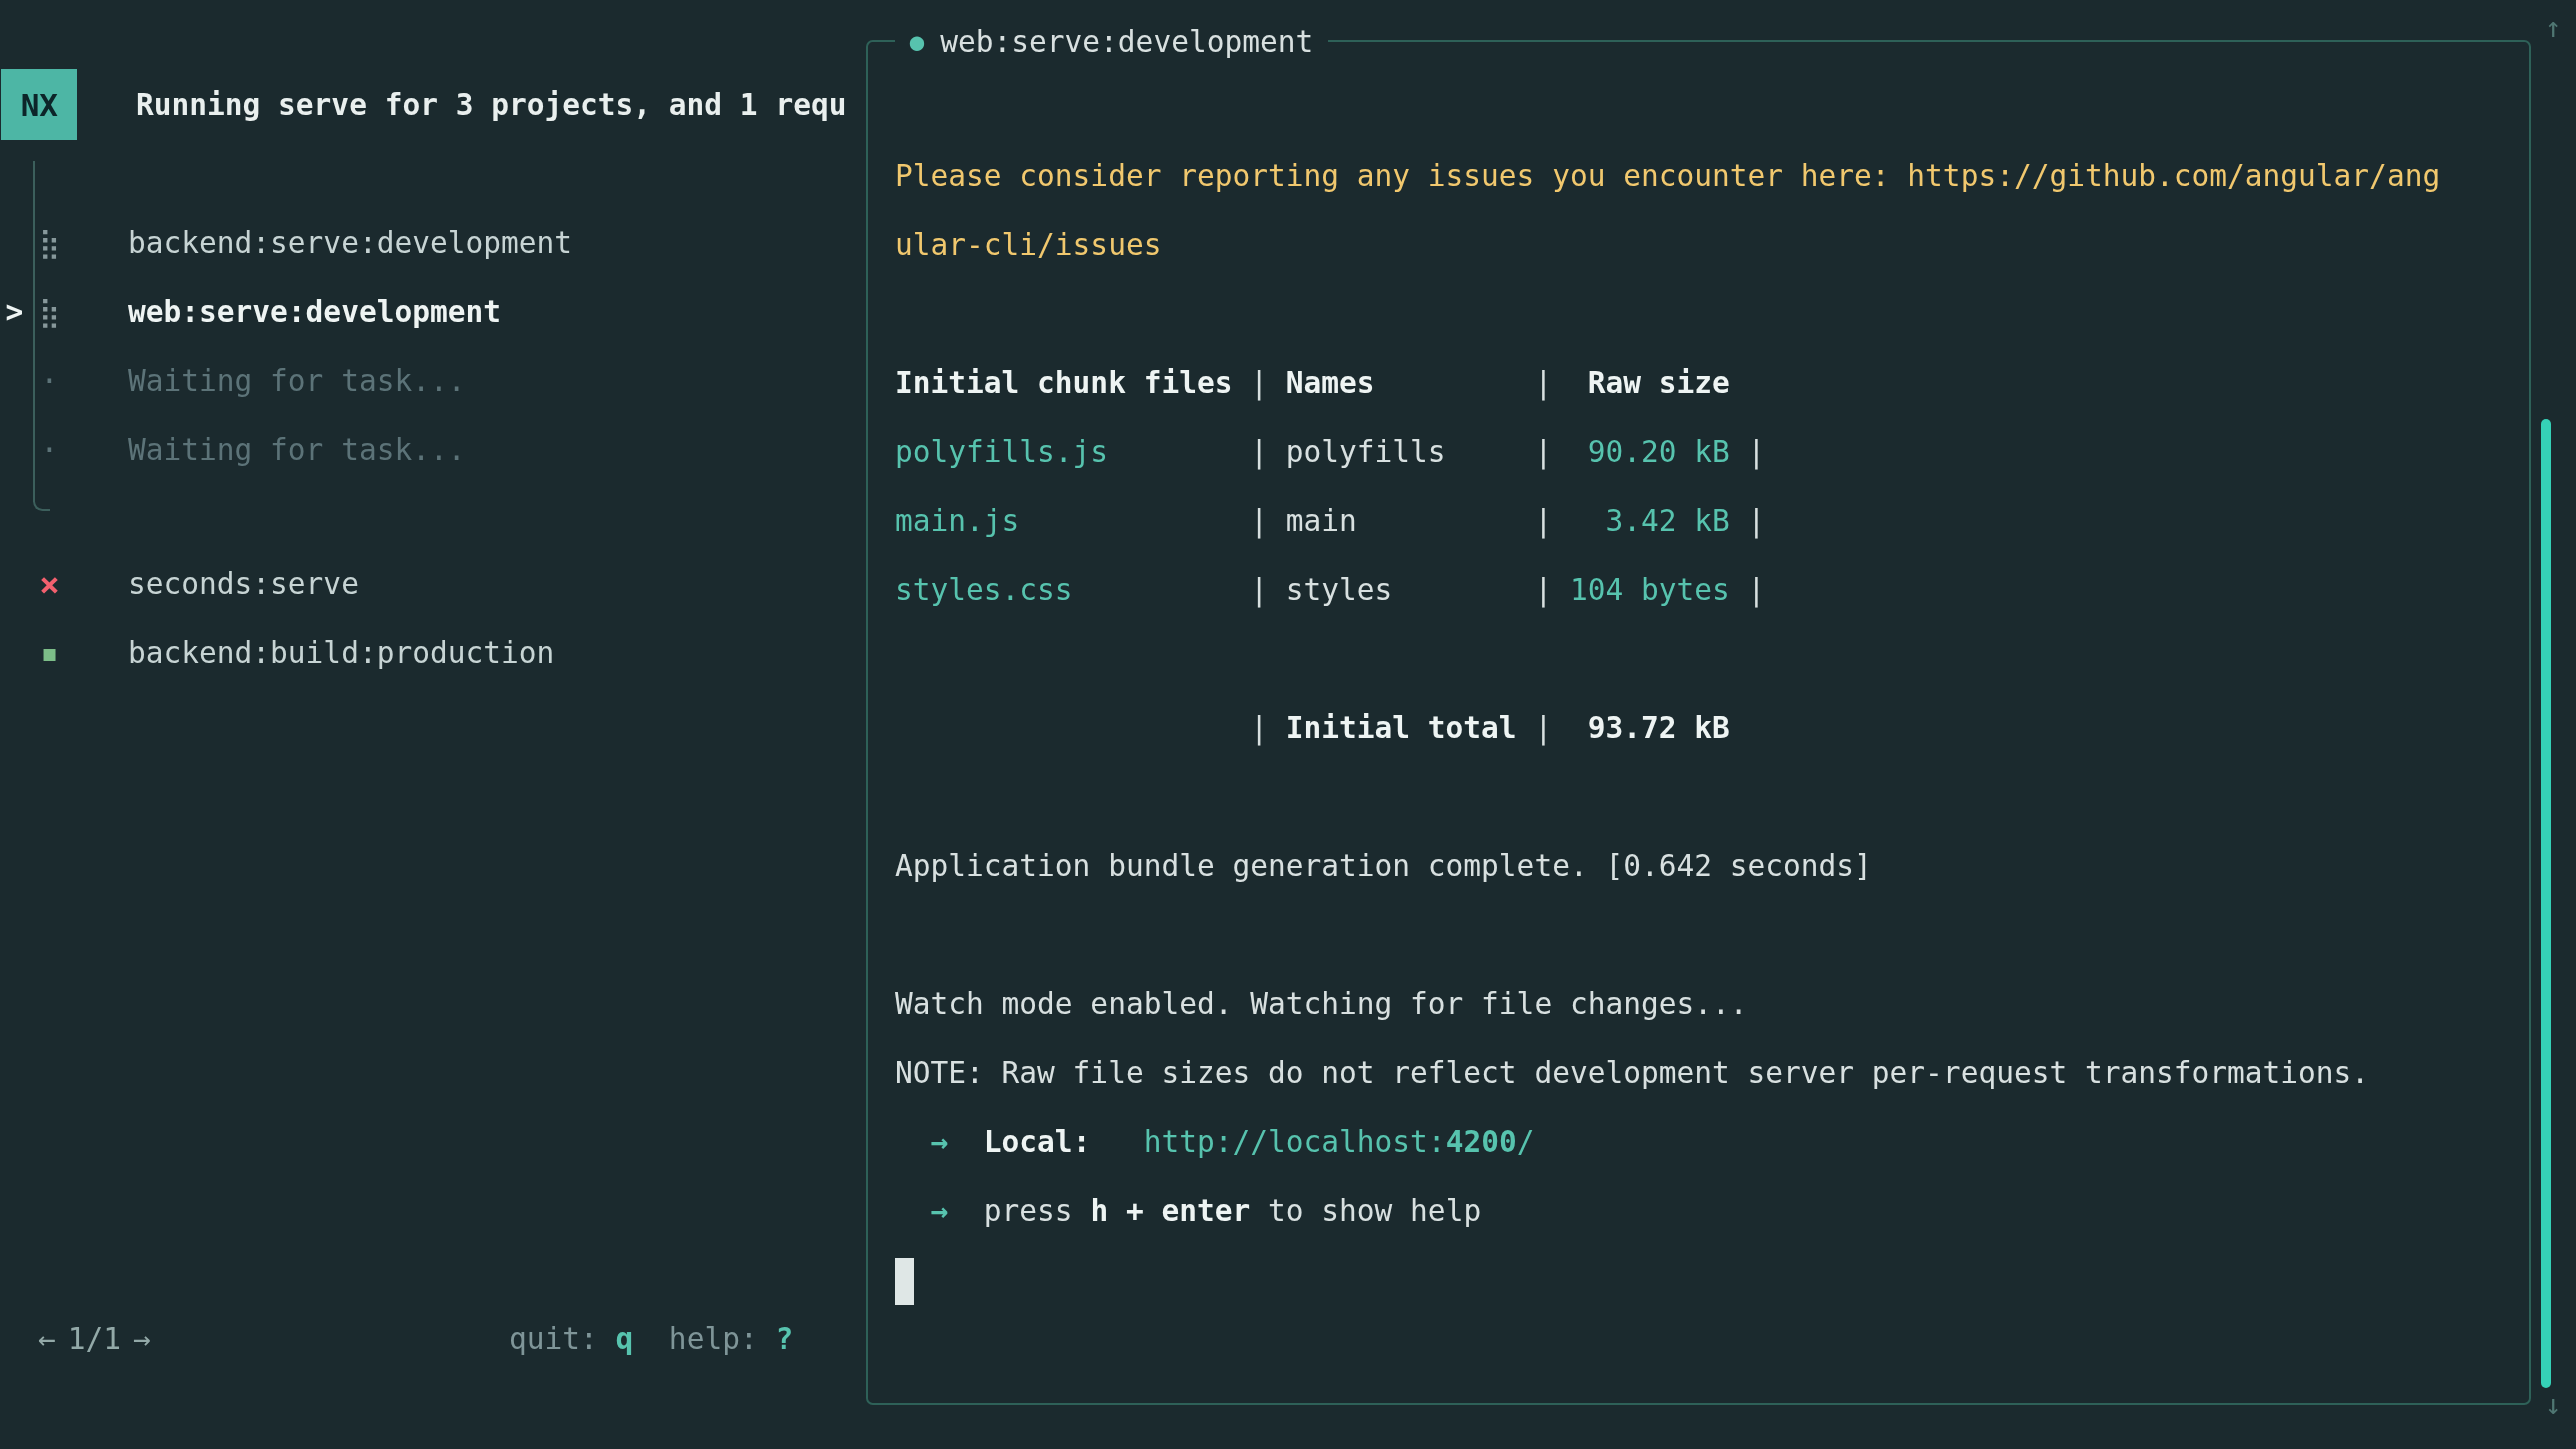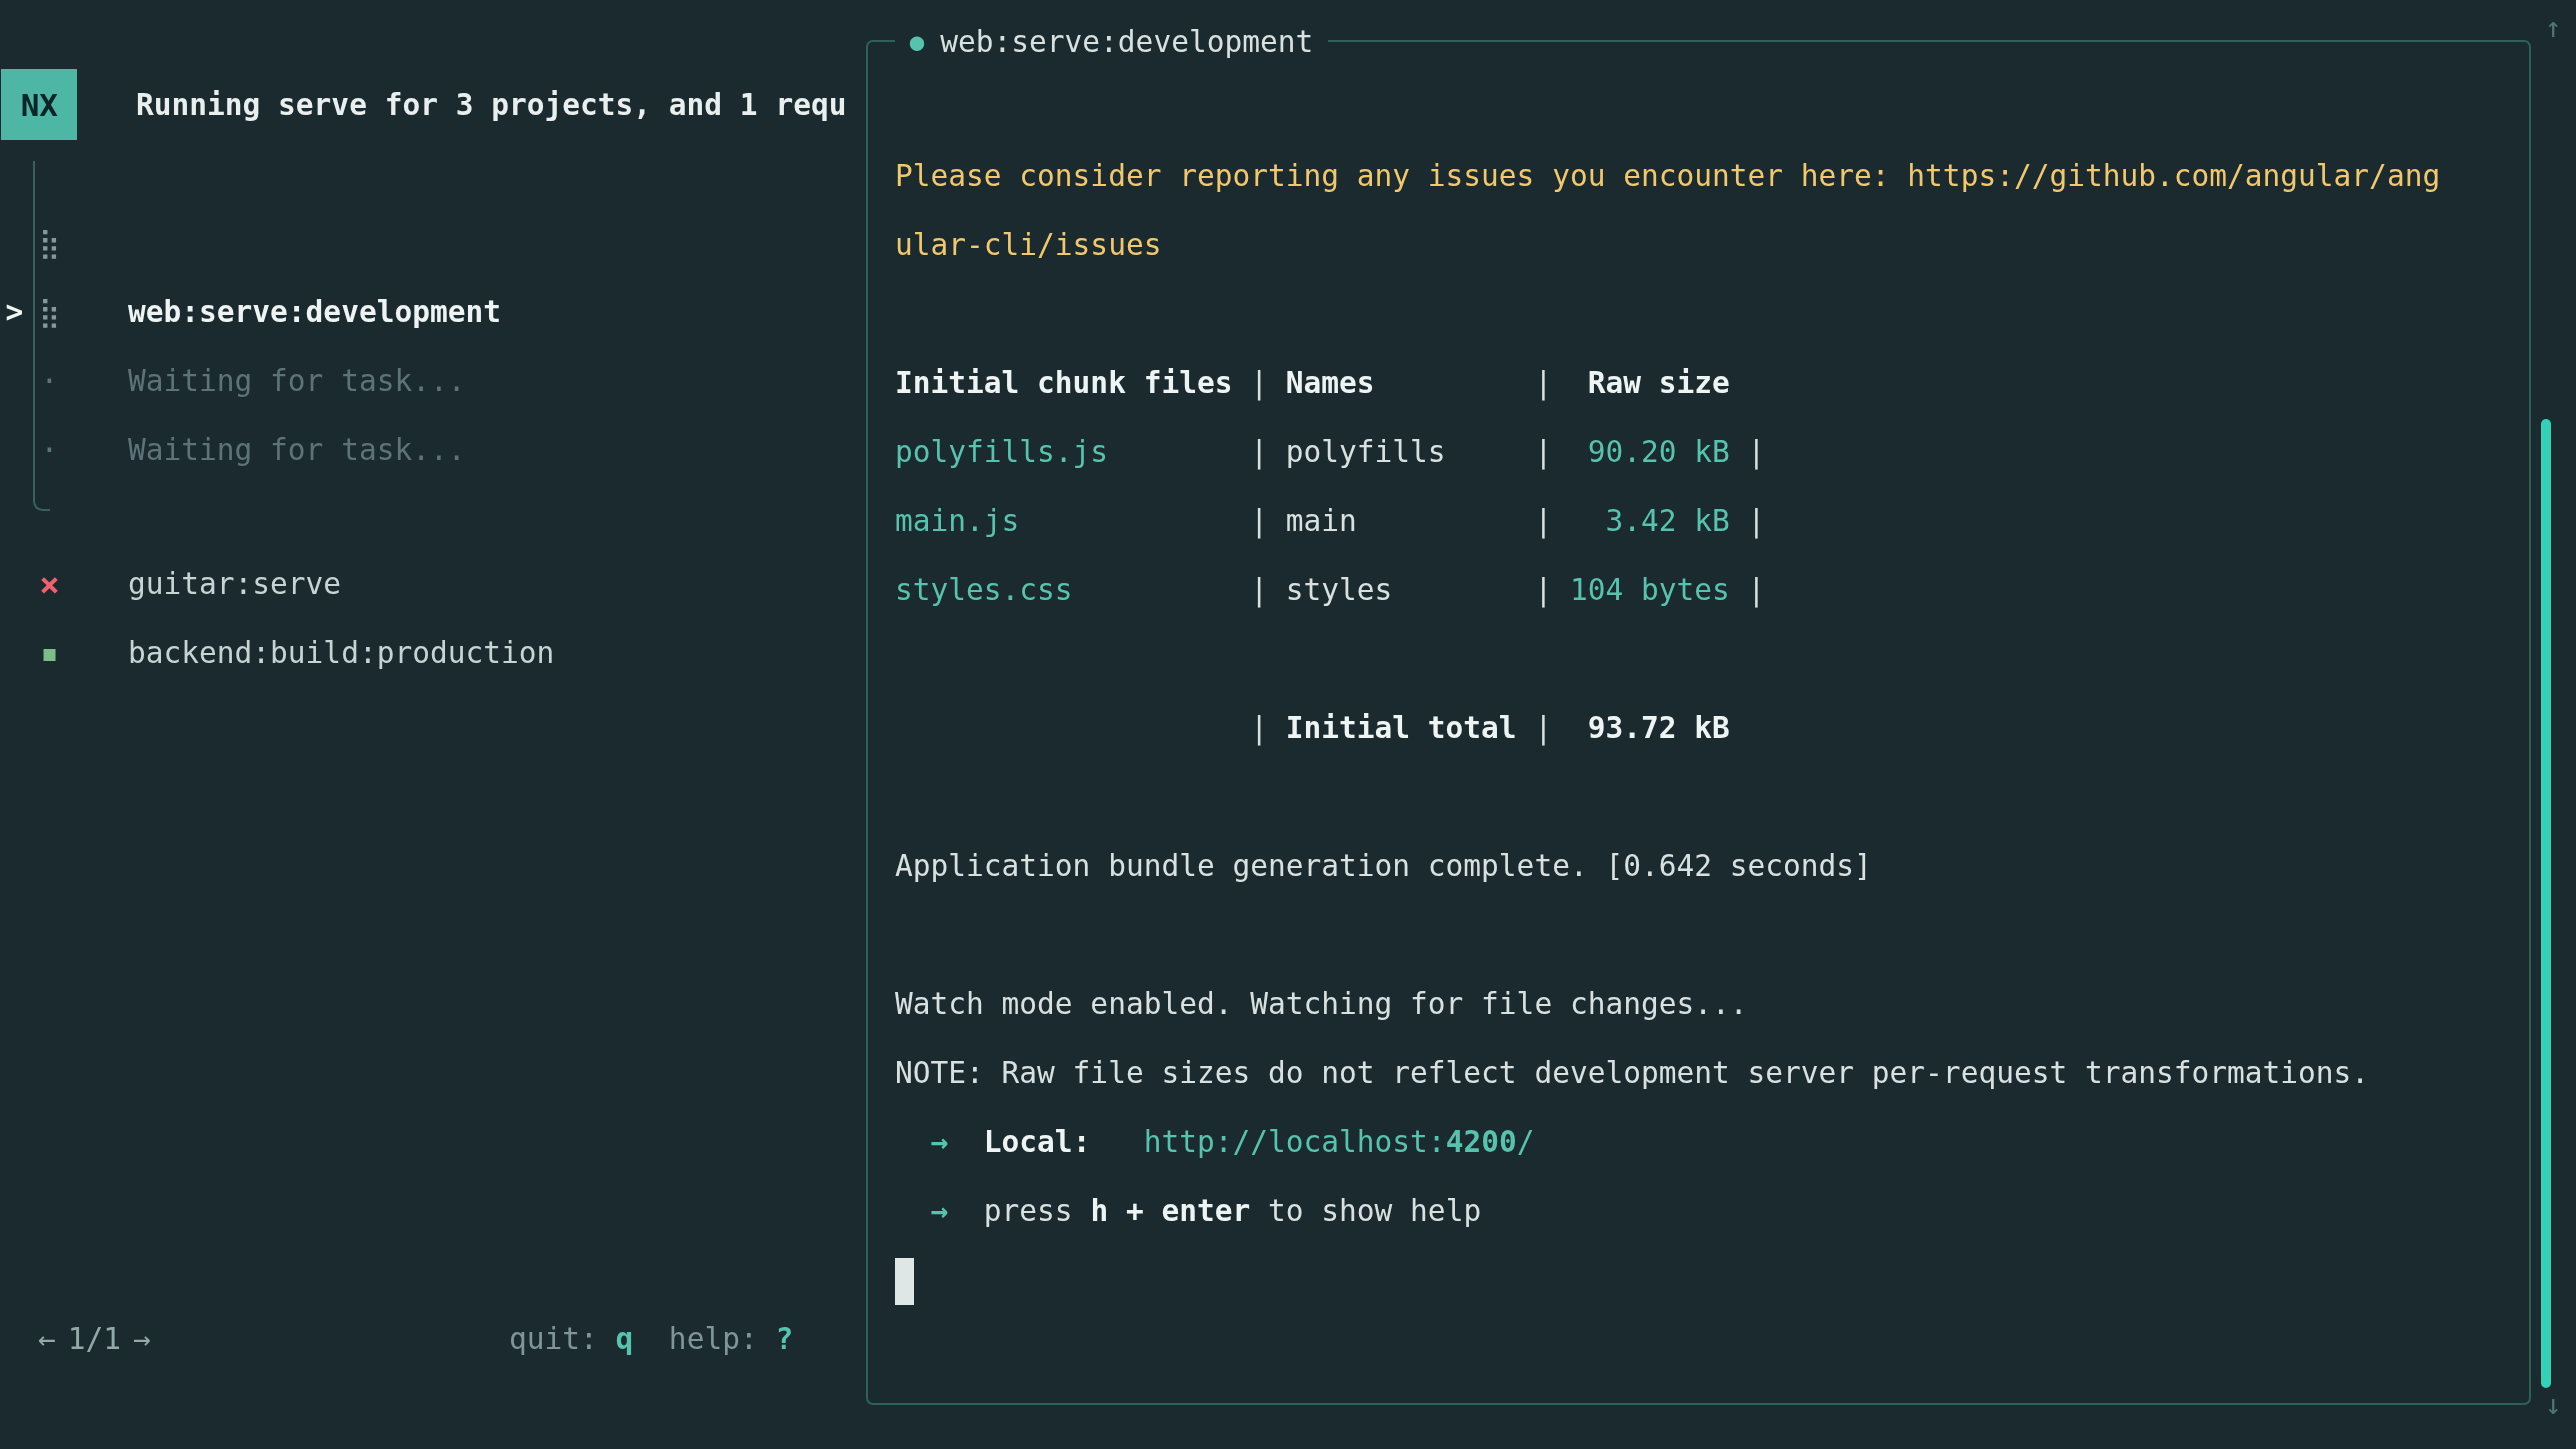--- a/index.html
+++ b/index.html
@@ -88,27 +88,27 @@
   }
 </style>
 </head>
 <body>
 
 <div class="sidebar">
   <div class="nx-badge">NX</div>
   <div class="sidebar-title">Running serve for 3 projects, and 1 requ</div>
   <div class="tree-line"></div>
   <div class="task-list">
-      <div class="task-row"><span class="task-icon">⣷</span></div>
+      <div class="task-row"><span class="task-icon">⣷</span><span class="task-label style-normal">backend:serve:development</span></div>
       <div class="task-row"><span class="task-caret">&gt;</span><span class="task-icon">⣷</span><span class="task-label style-selected">web:serve:development</span></div>
       <div class="task-row"><span class="task-icon icon-waiting">·</span><span class="task-label style-dim">Waiting for task...</span></div>
       <div class="task-row"><span class="task-icon icon-waiting">·</span><span class="task-label style-dim">Waiting for task...</span></div>
     </div>
   <div class="other-task-list">
-      <div class="task-row"><span class="task-icon icon-red">×</span><span class="task-label style-normal">guitar:serve</span></div>
+      <div class="task-row"><span class="task-icon icon-red">×</span><span class="task-label style-normal">seconds:serve</span></div>
       <div class="task-row"><span class="task-icon icon-green">■</span><span class="task-label style-normal">backend:build:production</span></div>
     </div>
   <div class="pagination">
     <span>←</span>
     <span>1/1</span>
     <span>→</span>
   </div>
   <div class="help-bar"><span class="c-dim">quit: </span><span class="c-teal-bold">q</span><span class="c-dim">  help: </span><span class="c-teal-bold">?</span></div>
 </div>
 

